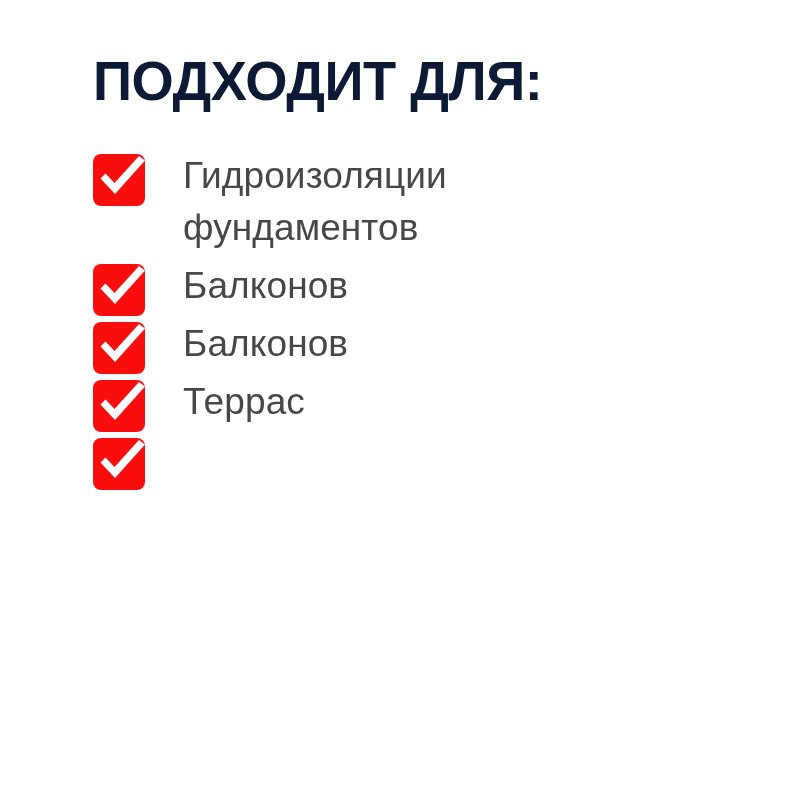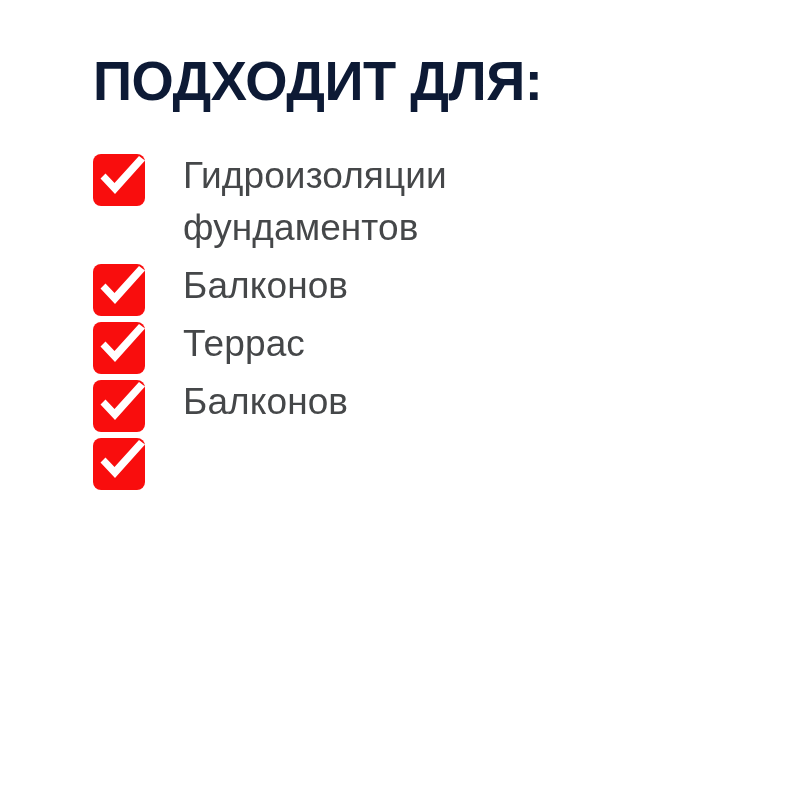--- a/index.html
+++ b/index.html
@@ -120,31 +120,31 @@
       <span class="benefit-text">Балконов</span>
     </li>
 
     <li class="benefit-item">
       <span class="check-icon">
         <svg viewBox="0 0 52 52" xmlns="http://www.w3.org/2000/svg" aria-hidden="true">
           <path d="M8 0 H44 A8 8 0 0 1 52 8 V44 A8 8 0 0 1 44 52 H8 A8 8 0 0 1 0 44 V8 A8 8 0 0 1 8 0 Z" fill="#F90D0D"></path>
           <path d="M7.5 24.5 L12.5 19.5 L21.5 29 L46 2 L52 6.5 L22 40 Z" fill="#FFFFFF"></path>
         </svg>
       </span>
-      <span class="benefit-text">Террас</span>
+      <span class="benefit-text">Балконов</span>
     </li>
 
     <li class="benefit-item">
       <span class="check-icon">
         <svg viewBox="0 0 52 52" xmlns="http://www.w3.org/2000/svg" aria-hidden="true">
           <path d="M8 0 H44 A8 8 0 0 1 52 8 V44 A8 8 0 0 1 44 52 H8 A8 8 0 0 1 0 44 V8 A8 8 0 0 1 8 0 Z" fill="#F90D0D"></path>
           <path d="M7.5 24.5 L12.5 19.5 L21.5 29 L46 2 L52 6.5 L22 40 Z" fill="#FFFFFF"></path>
         </svg>
       </span>
-      <span class="benefit-text">Балконов</span>
+      <span class="benefit-text">Террас</span>
     </li>
 
     <li class="benefit-item">
       <span class="check-icon">
         <svg viewBox="0 0 52 52" xmlns="http://www.w3.org/2000/svg" aria-hidden="true">
           <path d="M8 0 H44 A8 8 0 0 1 52 8 V44 A8 8 0 0 1 44 52 H8 A8 8 0 0 1 0 44 V8 A8 8 0 0 1 8 0 Z" fill="#F90D0D"></path>
           <path d="M7.5 24.5 L12.5 19.5 L21.5 29 L46 2 L52 6.5 L22 40 Z" fill="#FFFFFF"></path>
         </svg>
       </span>
     </li>

